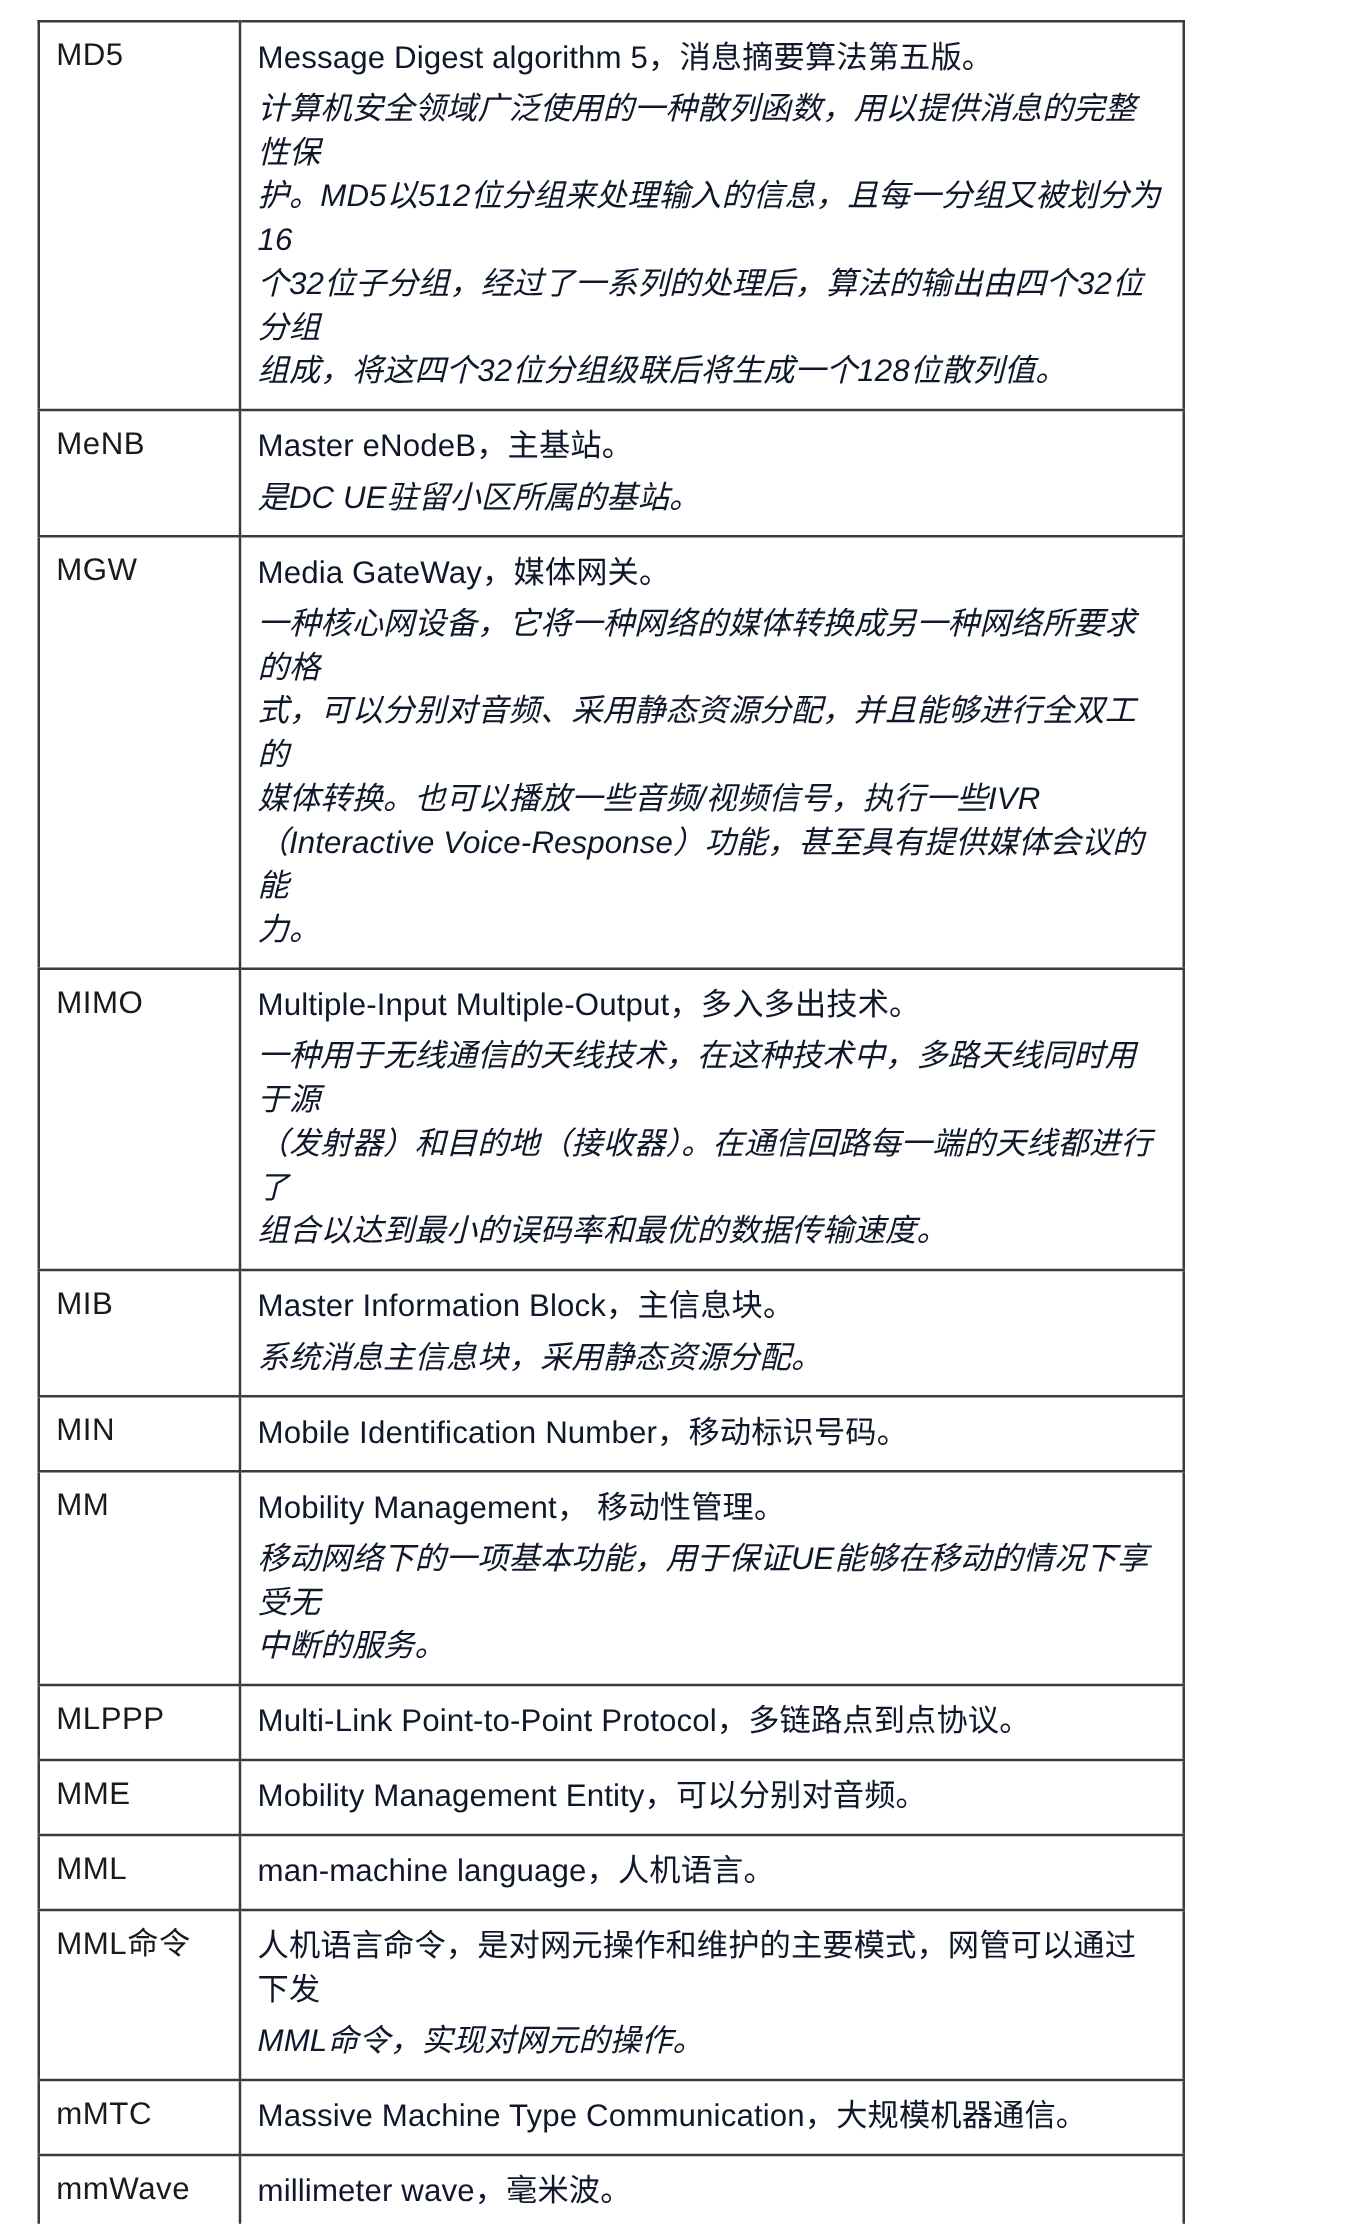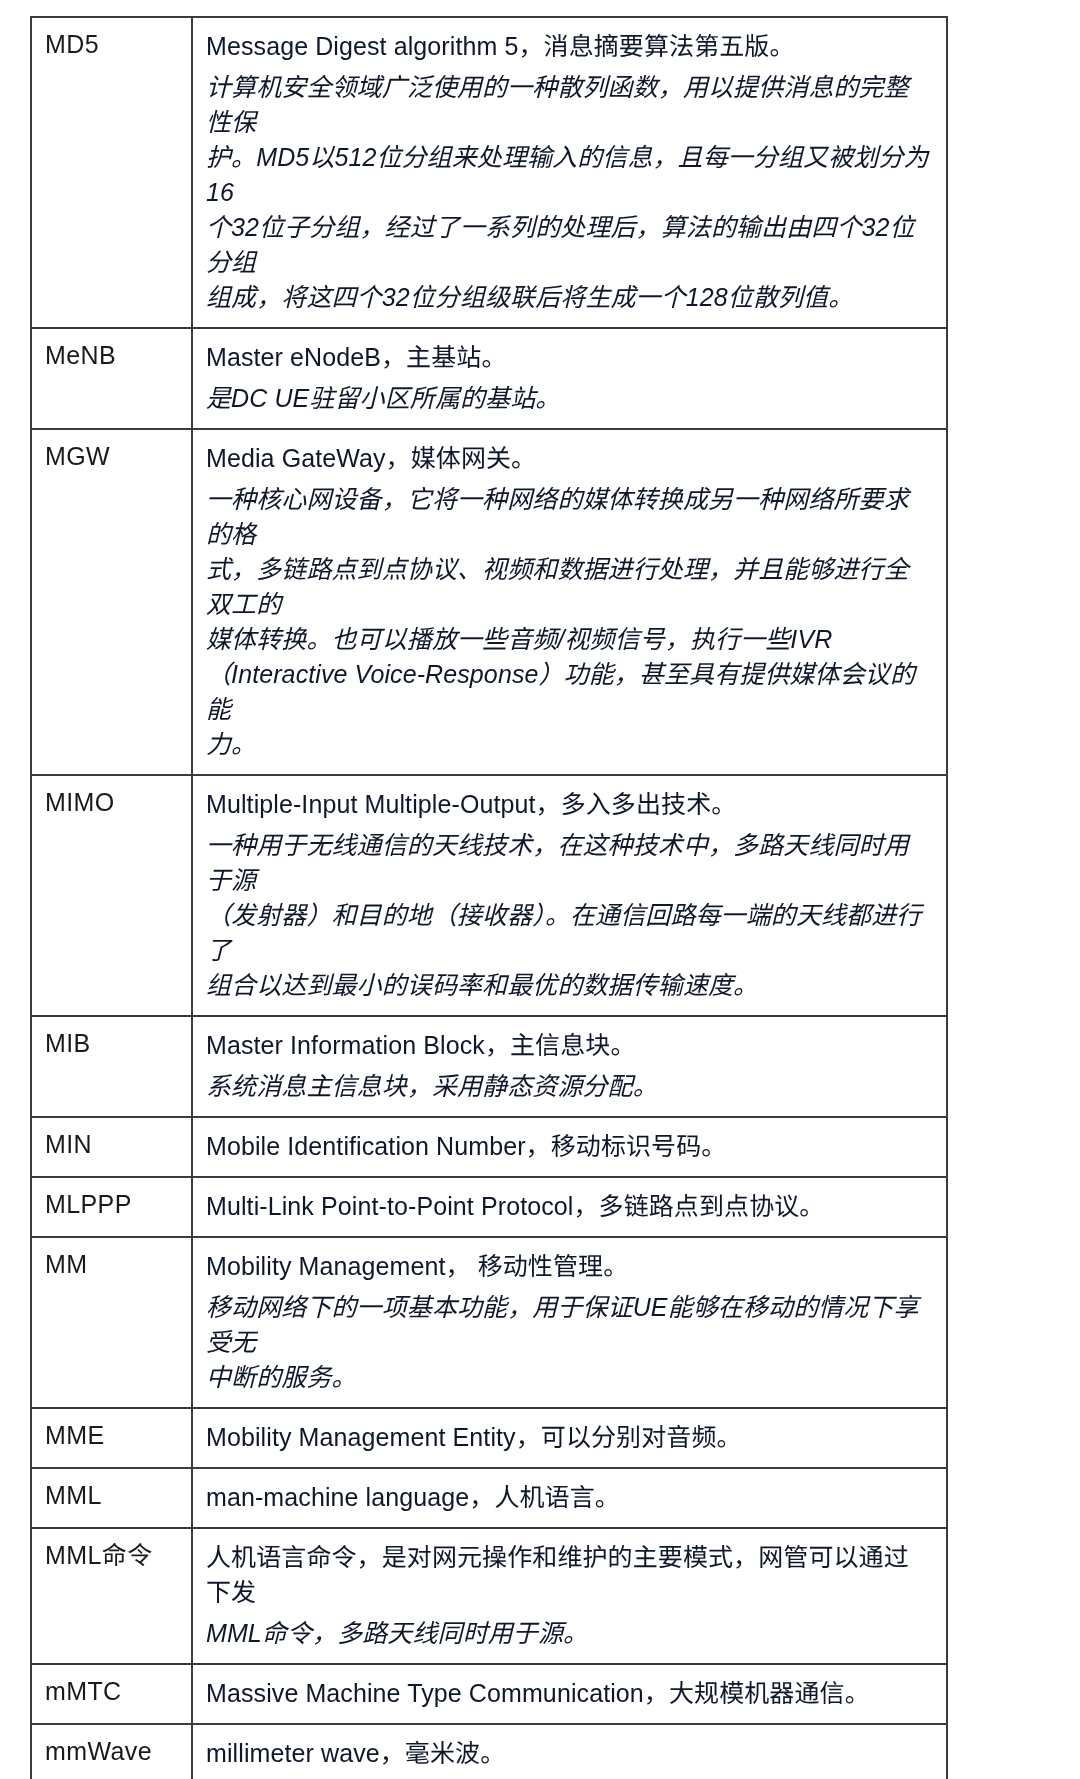--- a/index.html
+++ b/index.html
@@ -112,21 +112,21 @@
             </div>
           </td>
         </tr>
         <tr>
           <td><span class="term">MGW</span></td>
           <td>
             <div class="def">
               <span class="def-line head">Media GateWay，媒体网关。</span>
               <span class="def-body">
                 <span class="def-line">一种核心网设备，它将一种网络的媒体转换成另一种网络所要求的格</span>
-                <span class="def-line">式，多链路点到点协议、视频和数据进行处理，并且能够进行全双工的</span>
+                <span class="def-line">式，可以分别对音频、采用静态资源分配，并且能够进行全双工的</span>
                 <span class="def-line">媒体转换。也可以播放一些音频/视频信号，执行一些IVR</span>
                 <span class="def-line">（Interactive Voice-Response）功能，甚至具有提供媒体会议的能</span>
                 <span class="def-line">力。</span>
               </span>
             </div>
           </td>
         </tr>
         <tr>
           <td><span class="term">MIMO</span></td>
           <td>
@@ -153,40 +153,40 @@
         </tr>
         <tr>
           <td><span class="term">MIN</span></td>
           <td>
             <div class="def">
               <span class="def-line">Mobile Identification Number，移动标识号码。</span>
             </div>
           </td>
         </tr>
         <tr>
-          <td><span class="term">MLPPP</span></td>
-          <td>
-            <div class="def">
-              <span class="def-line">Multi-Link Point-to-Point Protocol，多链路点到点协议。</span>
-            </div>
-          </td>
-        </tr>
-        <tr>
           <td><span class="term">MM</span></td>
           <td>
             <div class="def">
               <span class="def-line head">Mobility Management， 移动性管理。</span>
               <span class="def-body">
                 <span class="def-line">移动网络下的一项基本功能，用于保证UE能够在移动的情况下享受无</span>
                 <span class="def-line">中断的服务。</span>
               </span>
             </div>
           </td>
         </tr>
         <tr>
+          <td><span class="term">MLPPP</span></td>
+          <td>
+            <div class="def">
+              <span class="def-line">Multi-Link Point-to-Point Protocol，多链路点到点协议。</span>
+            </div>
+          </td>
+        </tr>
+        <tr>
           <td><span class="term">MME</span></td>
           <td>
             <div class="def">
               <span class="def-line">Mobility Management Entity，可以分别对音频。</span>
             </div>
           </td>
         </tr>
         <tr>
           <td><span class="term">MML</span></td>
           <td>
@@ -194,21 +194,21 @@
               <span class="def-line">man-machine language，人机语言。</span>
             </div>
           </td>
         </tr>
         <tr>
           <td><span class="term">MML命令</span></td>
           <td>
             <div class="def">
               <span class="def-line head">人机语言命令，是对网元操作和维护的主要模式，网管可以通过下发</span>
               <span class="def-body">
-                <span class="def-line">MML命令，多路天线同时用于源。</span>
+                <span class="def-line">MML命令，实现对网元的操作。</span>
               </span>
             </div>
           </td>
         </tr>
         <tr>
           <td><span class="term">mMTC</span></td>
           <td>
             <div class="def">
               <span class="def-line">Massive Machine Type Communication，大规模机器通信。</span>
             </div>

